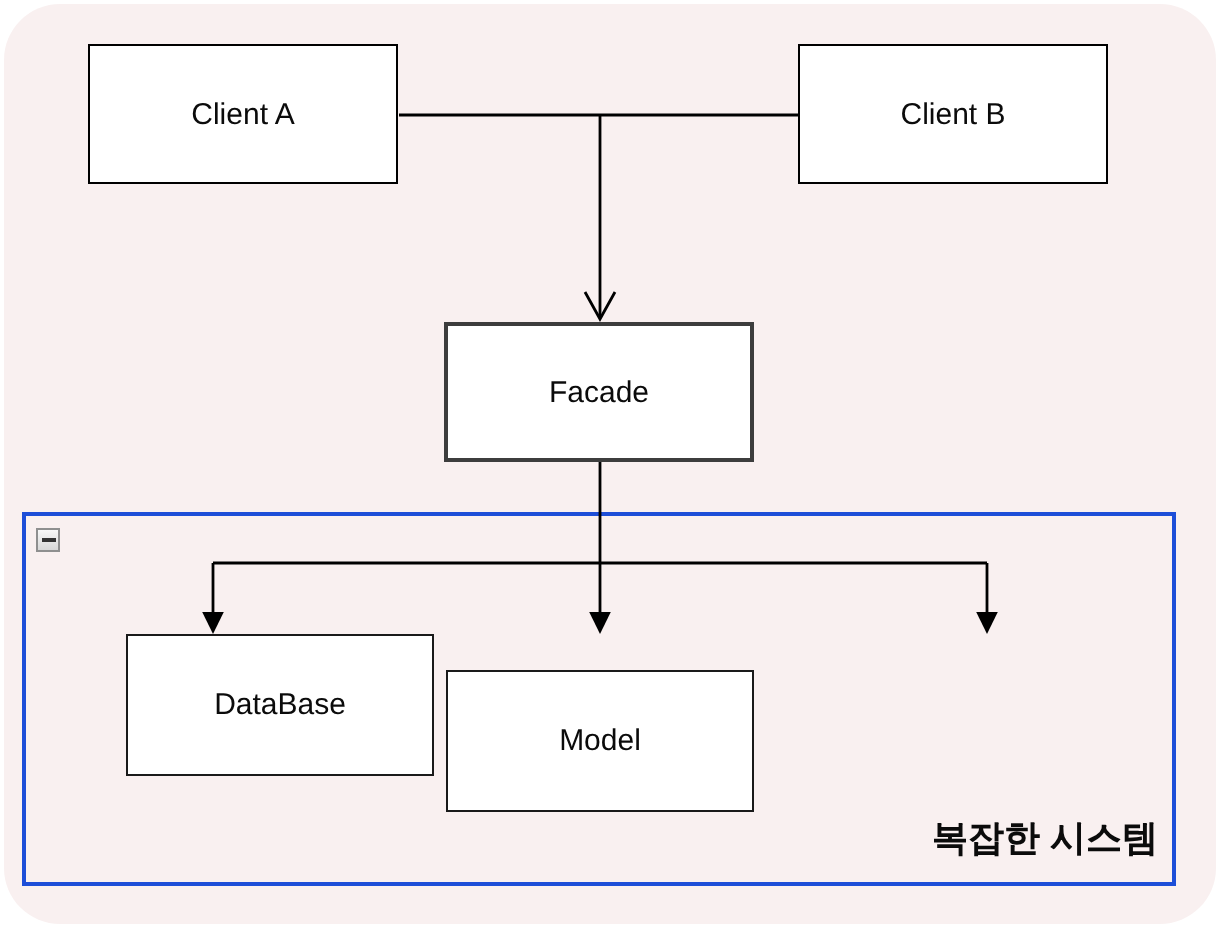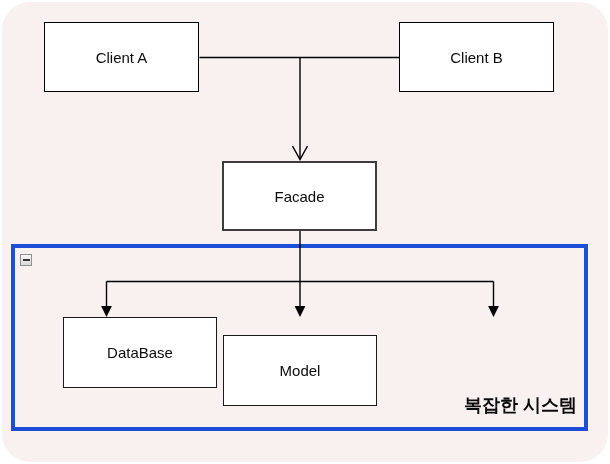--- a/index.html
+++ b/index.html
@@ -39,24 +39,24 @@
   }
   .node.client-a { left: 44px;  top: 22px;  width: 155px; height: 70px; }
   .node.client-b { left: 399px; top: 22px;  width: 155px; height: 70px; }
   .node.facade   { left: 222px; top: 161px; width: 155px; height: 70px; border: 2px solid #3d3d3d; }
   .node.database { left: 29px;  top: 317px; width: 154px; height: 71px; border-color: #1a1a1a; margin-left: 34px; }
   .node.model    { left: 223px; top: 317px; width: 154px; height: 71px; border-color: #1a1a1a; margin-top: 18px; }
   .node.element  { left: 416px; top: 317px; width: 155px; height: 71px; border-color: #1a1a1a; }
   .group-container {
     position: absolute;
     left: 11px;
-    top: 244px;
+    top: 256px;
     width: 577px;
     height: 187px;
-    border: 4px solid #1d4ed8;
+    border: 2px solid #1d4ed8;
     box-sizing: border-box;
     background: transparent;
   }
   .group-label {
     position: absolute;
     right: 7px;
     bottom: 10px;
     font-weight: bold;
     font-size: 18px;
     color: #0b0b0b;

